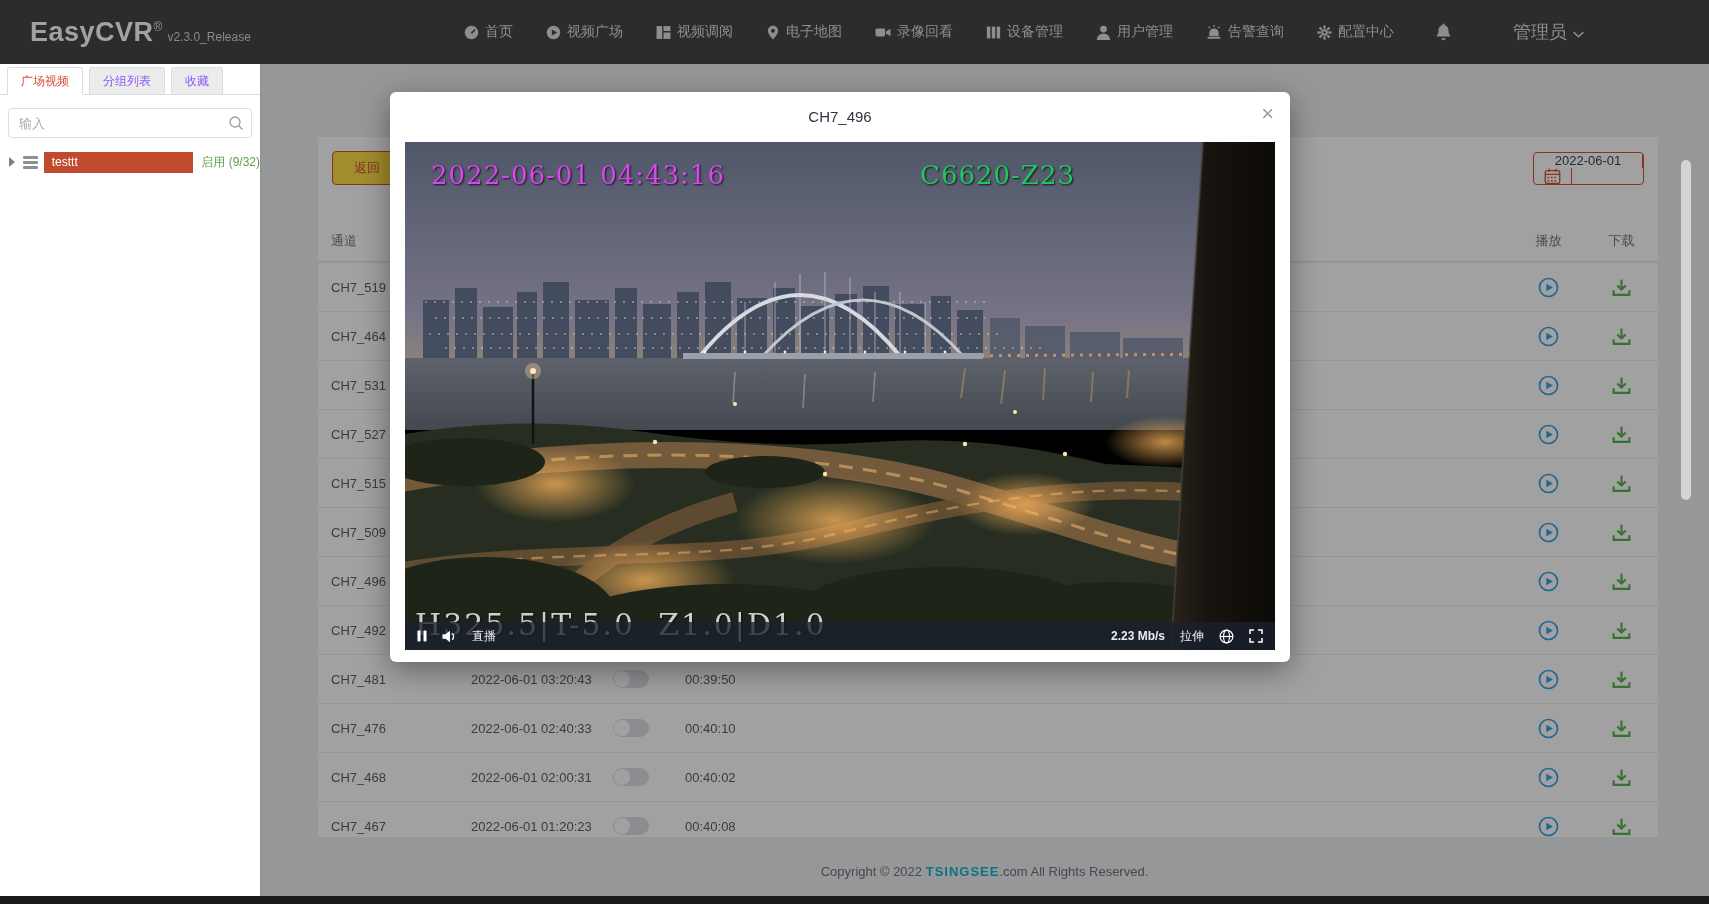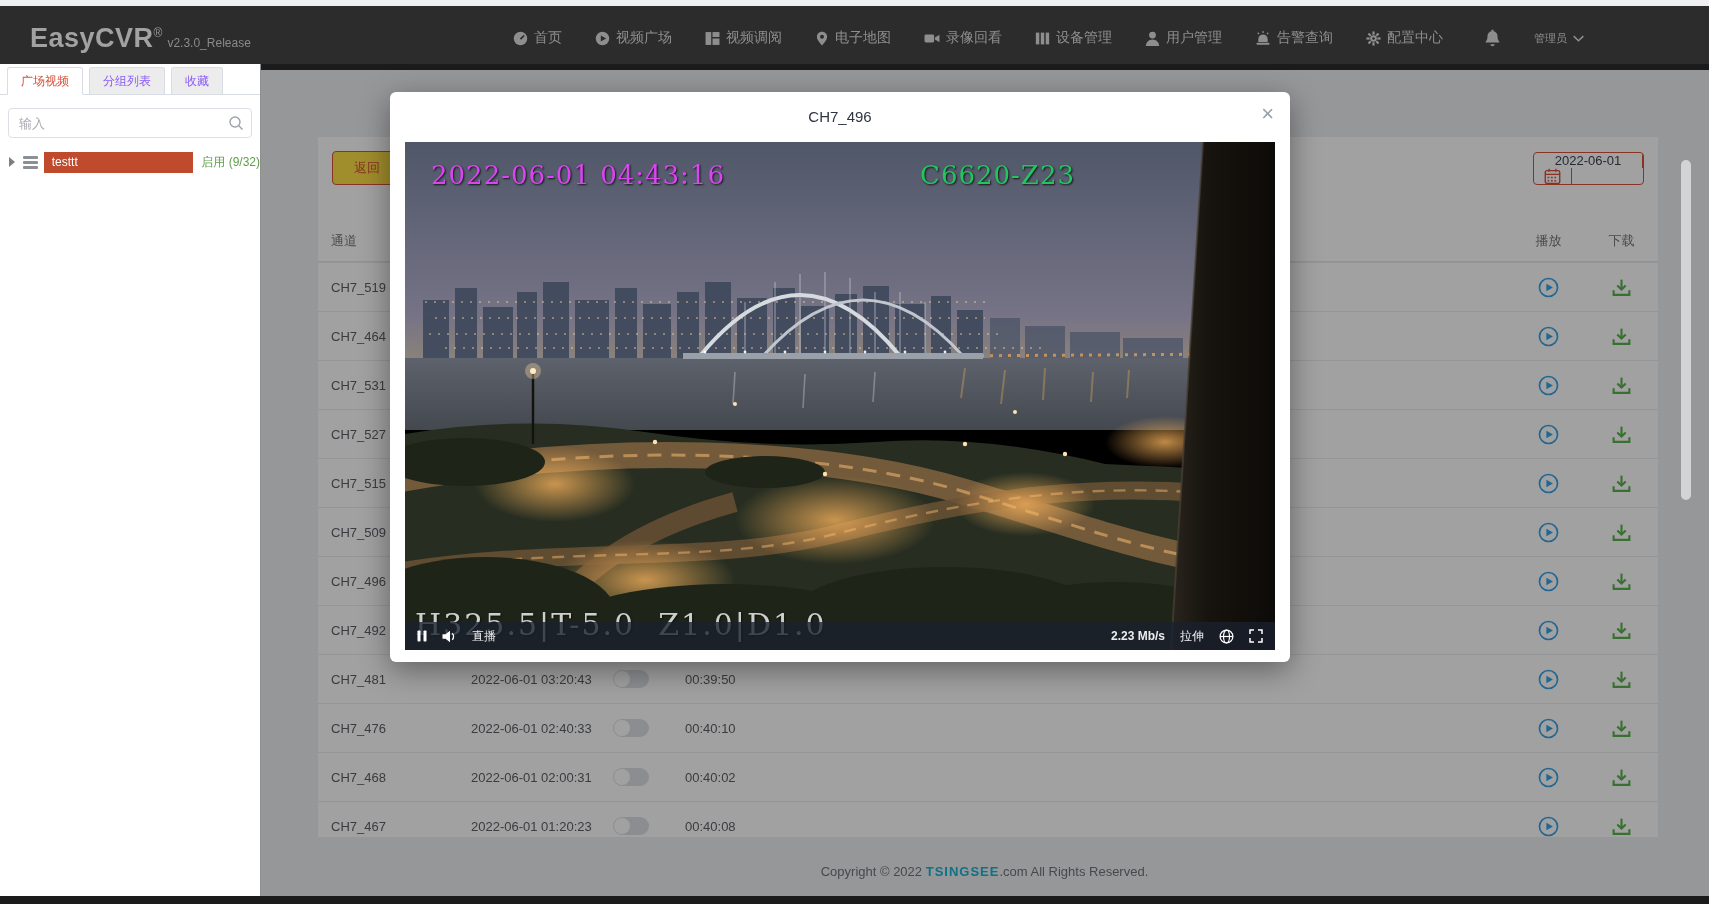--- a/index.html
+++ b/index.html
@@ -1,28 +1,28 @@
 <!DOCTYPE html>
 <html><head>
 <meta charset="utf-8">
 <style>
   html,body{margin:0;padding:0;}
   body{width:1709px;height:904px;position:relative;overflow:hidden;background:#eef0f3;
        font-family:"Liberation Sans","DejaVu Sans",sans-serif;-webkit-font-smoothing:antialiased;}
   
-  .nav{position:absolute;left:0;top:6px;width:1709px;height:64px;background:#2c2c2c;display:flex;align-items:center;z-index:3;}
+  .nav{position:absolute;left:0;top:0;width:1709px;height:64px;background:#2c2c2c;display:flex;align-items:center;z-index:3;}
   .logo{display:flex;align-items:baseline;padding-left:30px;color:#a2a2a2;}
   .logo .name{font-size:27px;font-weight:600;letter-spacing:.5px;}
   .logo .reg{font-size:12px;vertical-align:super;position:relative;top:-10px;color:#9a9a9a;}
   .logo .ver{font-size:12px;color:#8a8a8a;margin-left:5px;}
   .nav-right{margin-left:auto;margin-right:125px;display:flex;align-items:center;gap:33px;color:#8e8e8e;}
   .nav-item{display:flex;align-items:center;gap:6px;font-size:14px;cursor:pointer;white-space:nowrap;}
   .nav-item svg{display:block;}
   .nav-bell{margin-left:8px;}
-  .nav-user{display:flex;align-items:center;gap:6px;font-size:11px;}
+  .nav-user{display:flex;align-items:center;gap:6px;font-size:18px;margin-left:28px;}
   
   .sidebar{position:absolute;left:0;top:64px;width:260px;height:832px;background:#fff;border-right:1px solid #dfe2e6;z-index:4;}
   .tabs{display:flex;align-items:flex-end;padding:3px 0 0 7px;border-bottom:1px solid #d8dce5;height:27px;}
   .tab{font-size:12px;color:#8b5cf6;background:#ececec;border:1px solid #d8dce5;border-bottom:none;
        padding:0 13px;line-height:26px;height:26px;margin-right:6px;border-radius:3px 3px 0 0;cursor:pointer;}
   .tab.active{background:#fff;color:#d9523b;position:relative;top:1px;border-bottom:1px solid #fff;}
   .search-row{margin:13px 8px 0 8px;position:relative;}
   .search-input{width:100%;box-sizing:border-box;height:30px;border:1px solid #dcdfe6;border-radius:4px;
        font-size:13px;padding:0 30px 0 10px;color:#606266;outline:none;background:#fff;font-family:inherit;}
   .search-input::placeholder{color:#a8abb2;}

